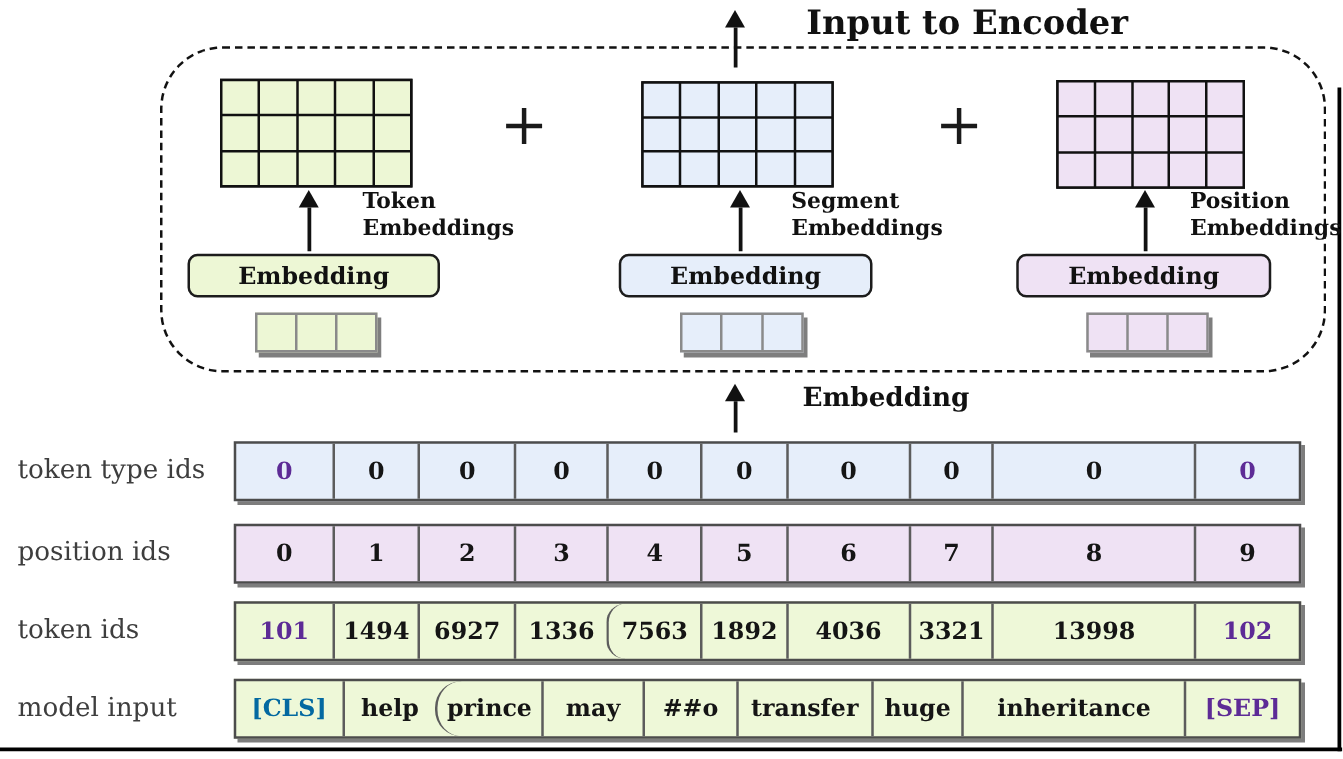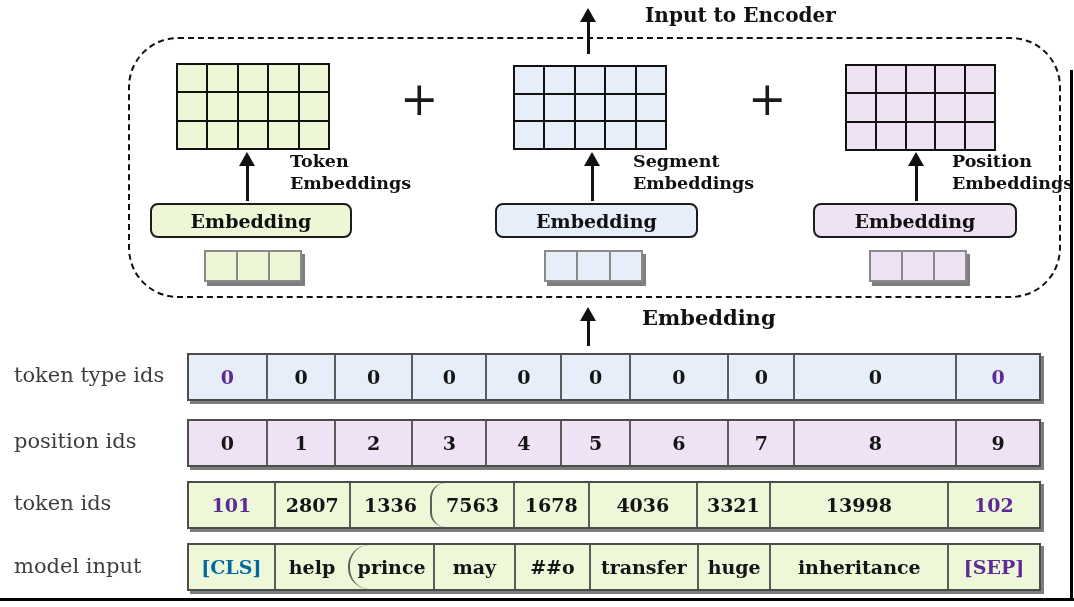--- a/index.html
+++ b/index.html
@@ -7,21 +7,21 @@
           font-family:"DejaVu Serif","Liberation Serif",serif;color:#111;}
 
   
   .frame-bottom{position:absolute;left:0;top:598px;width:1074px;height:3px;background:#000;}
   .frame-right{position:absolute;left:1070px;top:70px;width:3px;height:531px;background:#000;}
 
   
   .dashed-box{position:absolute;left:128px;top:37px;width:929px;height:257px;
               border:2.5px dashed #111;border-radius:50px;background:transparent;}
 
-  .title{position:absolute;left:645px;top:3px;font-size:20px;font-weight:700;color:#111;}
+  .title{position:absolute;left:645px;top:3px;font-size:27px;font-weight:700;color:#111;}
   .bottom-embed-label{position:absolute;left:642px;top:305px;font-size:21px;font-weight:700;color:#111;}
 
   
   .arrow-up{position:absolute;width:16px;z-index:5;}
   .arrow-up .head{width:0;height:0;margin:0 auto;border-left:8px solid transparent;
                   border-right:8px solid transparent;border-bottom:14px solid #111;}
   .arrow-up .stem{width:3px;background:#111;margin:0 auto;}
 
   
   .egrid{position:absolute;display:grid;grid-template-columns:repeat(5,1fr);
@@ -209,24 +209,25 @@
       <div class="vcell" style="flex: 68 1 0px;">5</div>
       <div class="vcell" style="flex: 99 1 0px;">6</div>
       <div class="vcell" style="flex: 66 1 0px;">7</div>
       <div class="vcell" style="flex: 164 1 0px;">8</div>
       <div class="vcell" style="flex: 84 1 0px;">9</div>
     </div>
 
   <div class="rlabel" style="top:491px;">token ids</div>
   <div class="vrow" style="top: 481px; background: rgb(238, 248, 216);">
       <div class="vcell" style="flex: 79 1 0px; color: rgb(93, 43, 150);">101</div>
-      <div class="vcell" style="flex: 68 1 0px;">2807</div>
+      <div class="vcell" style="flex: 68 1 0px;">1494</div>
+      <div class="vcell" style="flex: 77 1 0px;">6927</div>
       <div class="vcell" style="flex: 74 1 0px;">1336</div>
       <div class="vcell" style="flex: 75 1 0px; border-radius: 15px;">7563</div>
-      <div class="vcell" style="flex: 68 1 0px;">1678</div>
+      <div class="vcell" style="flex: 68 1 0px;">1892</div>
       <div class="vcell" style="flex: 99 1 0px;">4036</div>
       <div class="vcell" style="flex: 66 1 0px;">3321</div>
       <div class="vcell" style="flex: 164 1 0px;">13998</div>
       <div class="vcell" style="flex: 84 1 0px; color: rgb(93, 43, 150);">102</div>
     </div>
 
   <div class="rlabel" style="top:554px;">model input</div>
   <div class="vrow" style="top: 543px; background: rgb(238, 248, 216);">
       <div class="vcell" style="flex: 79 1 0px; color: #0369a1;">[CLS]</div>
       <div class="vcell" style="flex: 68 1 0px;">help</div>

